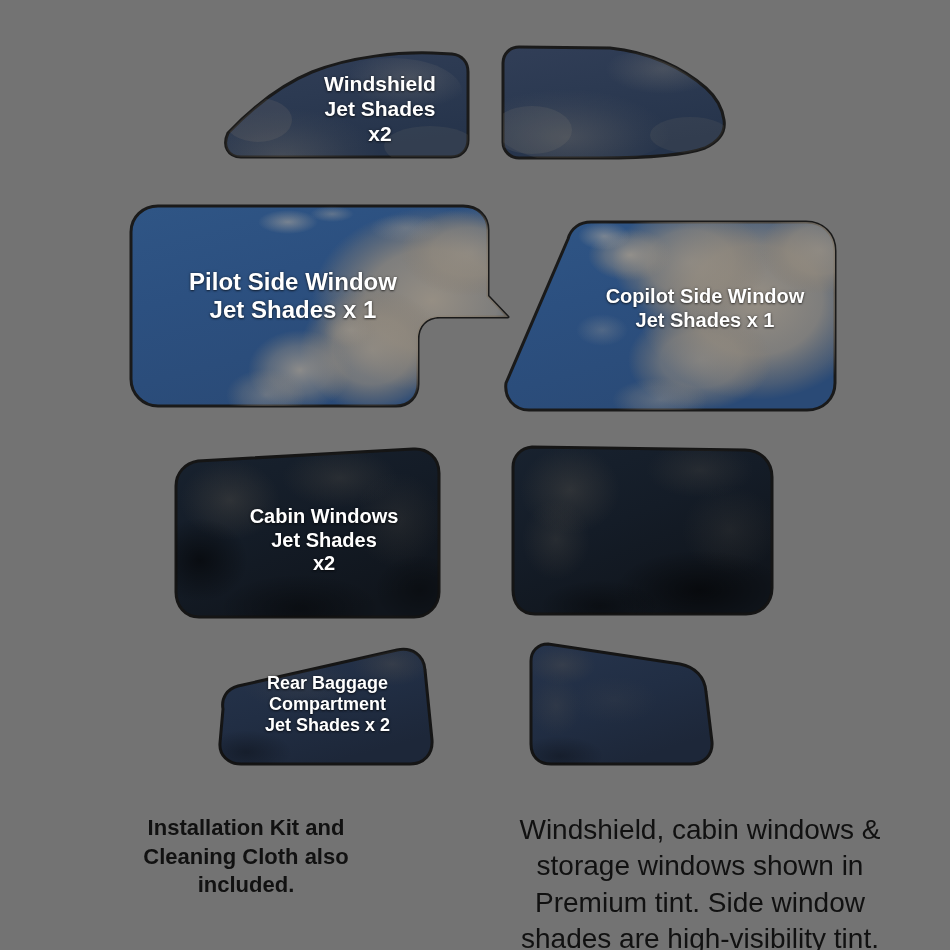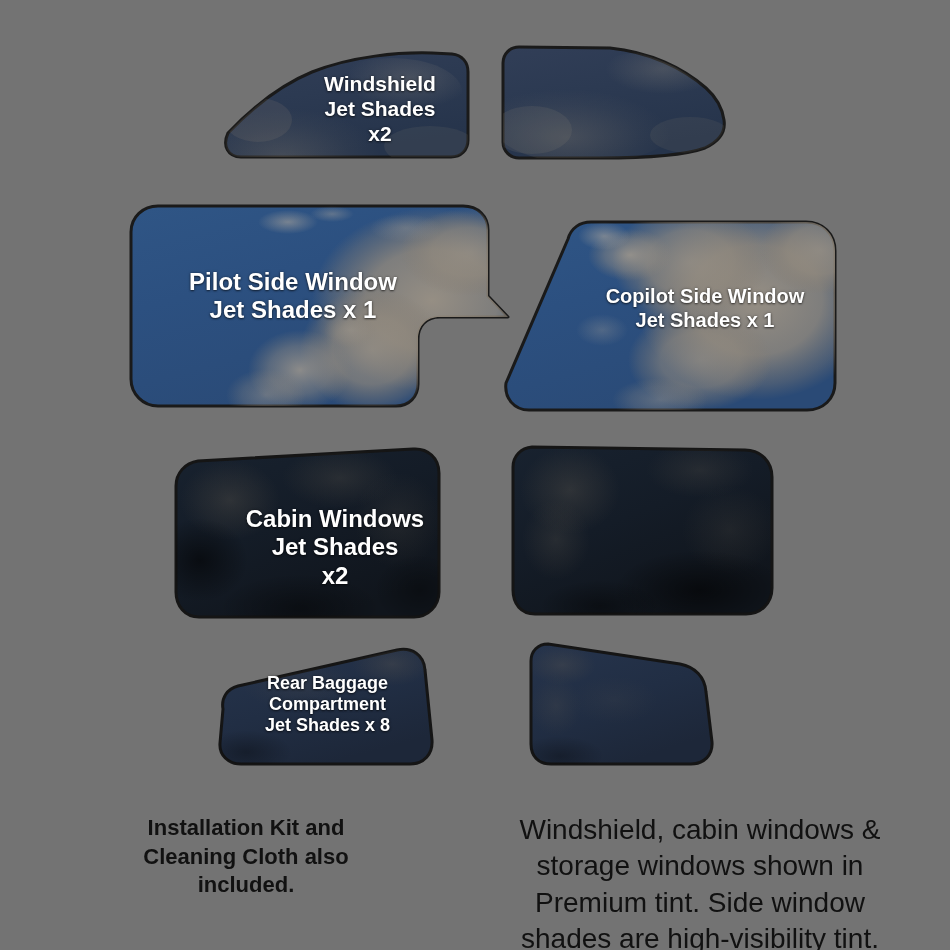--- a/index.html
+++ b/index.html
@@ -43,21 +43,21 @@
     line-height: 1.30;
     white-space: pre-line;
   }
   .caption.bold { font-weight: bold; }
   .caption.reg  { font-weight: 500; }
 
   
   #lbl-windshield   { left:260px; top:72px;  width:240px; font-size:21px; }
   #lbl-pilot        { left:118px; top:268px; width:350px; font-size:24px; }
   #lbl-copilot      { left:530px; top:285px; width:350px; font-size:20px; }
-  #lbl-cabin        { left:180px; top:505px; width:310px; font-size:24px; }
+  #lbl-cabin        { left:169px; top:505px; width:310px; font-size:20px; }
   #lbl-baggage      { left:215px; top:673px; width:225px; font-size:18px; }
 
   #cap-left  { left:61px;  top:814px; width:370px; font-size:22px; }
   #cap-right { left:500px; top:812px; width:400px; font-size:28px;text-align:center; }
 </style>
 </head>
 <body>
 
 <div id="stage">
 
@@ -249,21 +249,21 @@
 
   <div class="panel-label" id="lbl-copilot">Copilot Side Window
 Jet Shades x 1</div>
 
   <div class="panel-label" id="lbl-cabin">Cabin Windows
 Jet Shades
 x2</div>
 
   <div class="panel-label" id="lbl-baggage">Rear Baggage
 Compartment
-Jet Shades x 8</div>
+Jet Shades x 2</div>
 
   <div class="caption bold" id="cap-left">Installation Kit and
 Cleaning Cloth also
 included.</div>
 
   <div class="caption reg" id="cap-right">Windshield, cabin windows &amp;
 storage windows shown in
 Premium tint. Side window
 shades are high-visibility tint.</div>
 

